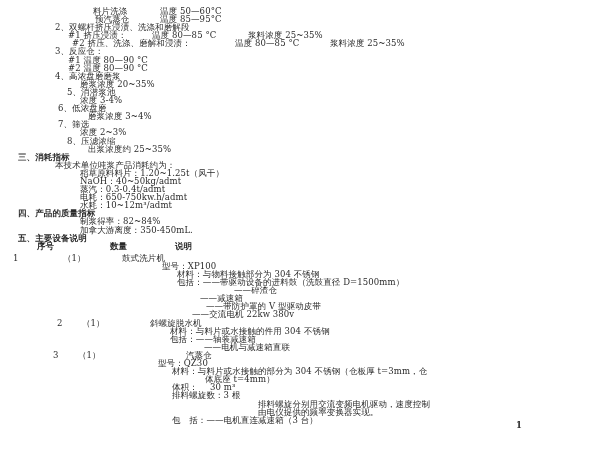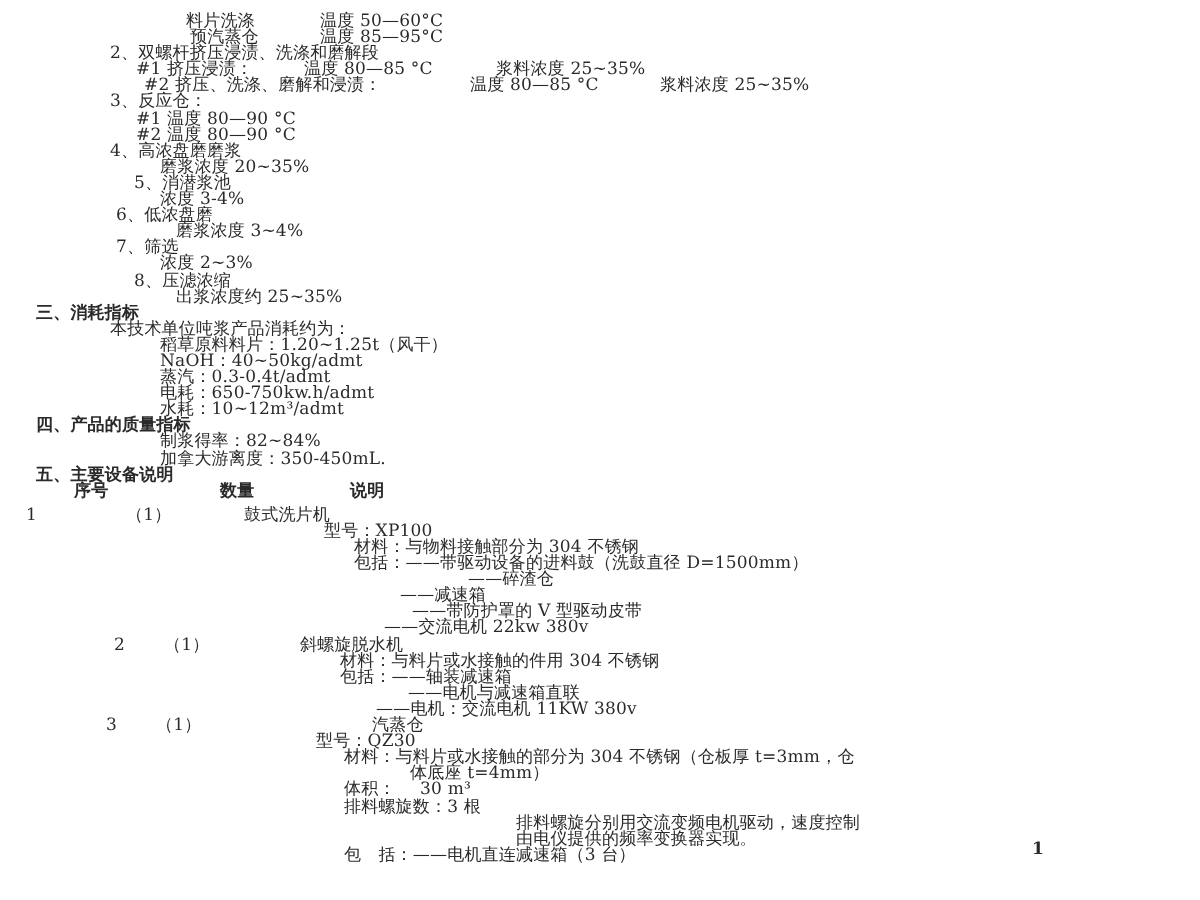--- a/index.html
+++ b/index.html
@@ -157,23 +157,20 @@
       <div class="line">
         <span class="seg" style="left: 170px;">材料：与料片或水接触的件用 304 不锈钢</span>
       </div>
       <div class="line">
         <span class="seg" style="left: 170px;">包括：——轴装减速箱</span>
       </div>
       <div class="line">
         <span class="seg" style="left: 204px;">——电机与减速箱直联</span>
       </div>
       <div class="line">
-        <span class="seg" style="left: 188px;">——电机：交流电机 11KW 380v</span>
-      </div>
-      <div class="line">
         <span class="seg" style="left: 53px;">3</span>
         <span class="seg" style="left: 78px;">（1）</span>
         <span class="seg" style="left: 146px; margin-left: 40px;">汽蒸仓</span>
       </div>
       <div class="line">
         <span class="seg" style="left: 158px;">型号：QZ30</span>
       </div>
       <div class="line">
         <span class="seg" style="left: 172px;">材料：与料片或水接触的部分为 304 不锈钢（仓板厚 t=3mm，仓</span>
       </div>

